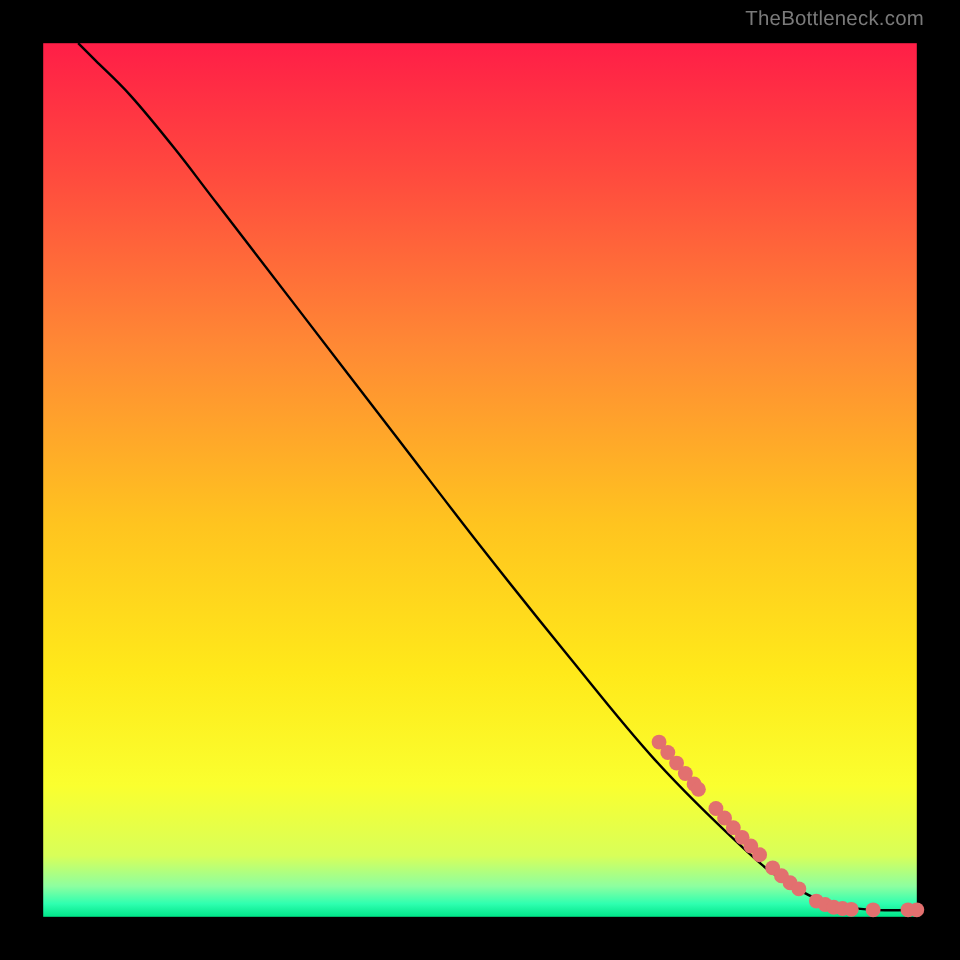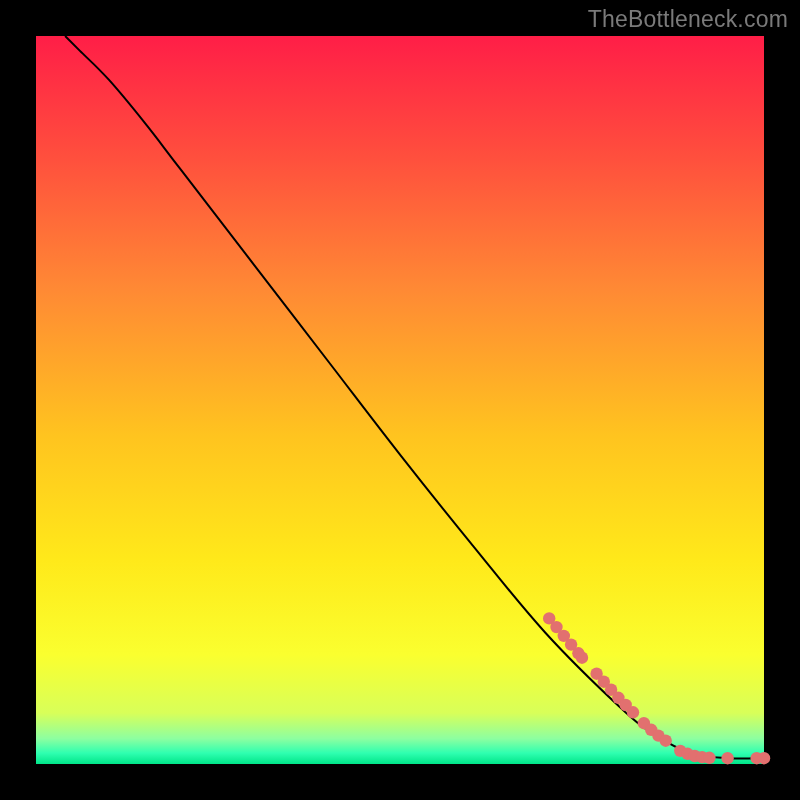--- a/index.html
+++ b/index.html
@@ -14,22 +14,22 @@
   .chart-container {
     position: absolute;
     left: 0;
     top: 0;
     width: 800px;
     height: 800px;
   }
   .attribution {
     position: absolute;
     top: 6px;
-    right: 12px;
-    font-size: 23px;
+    right: 30px;
+    font-size: 17px;
     color: #7a7a7a;
     font-weight: 400;
     letter-spacing: 0.2px;
   }
   svg { display: block; }
 </style>
 </head>
 <body>
 
 <div class="chart-container">

